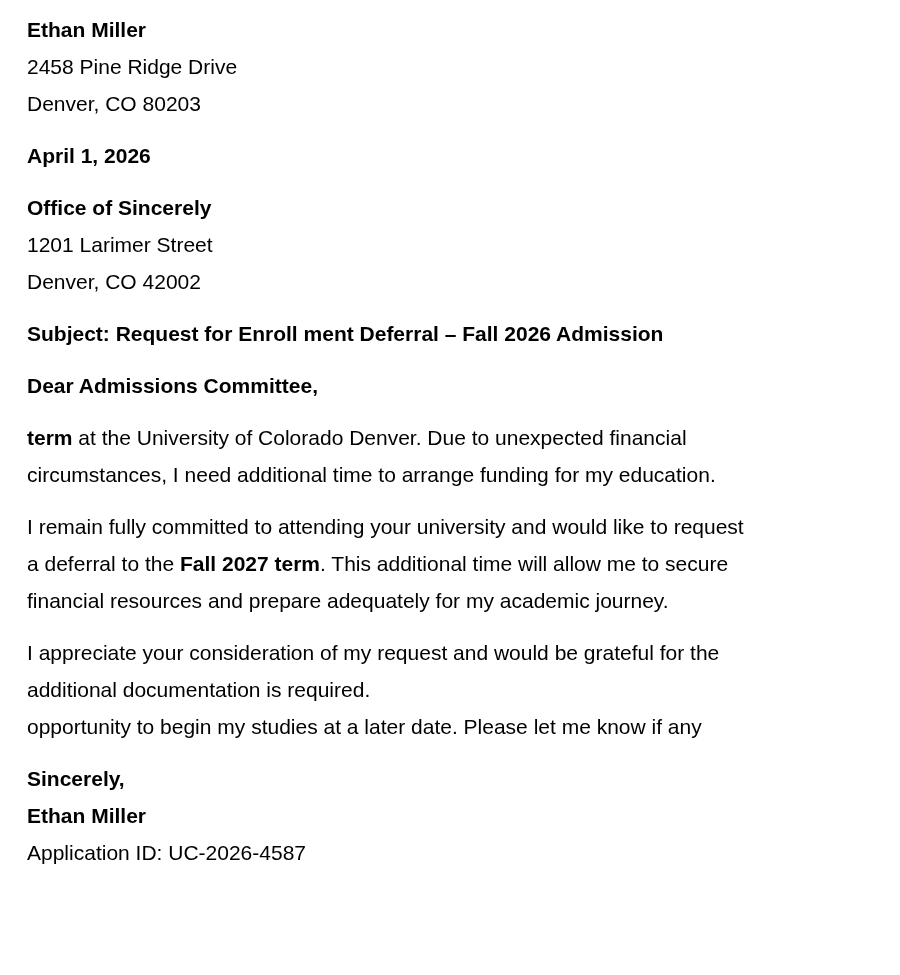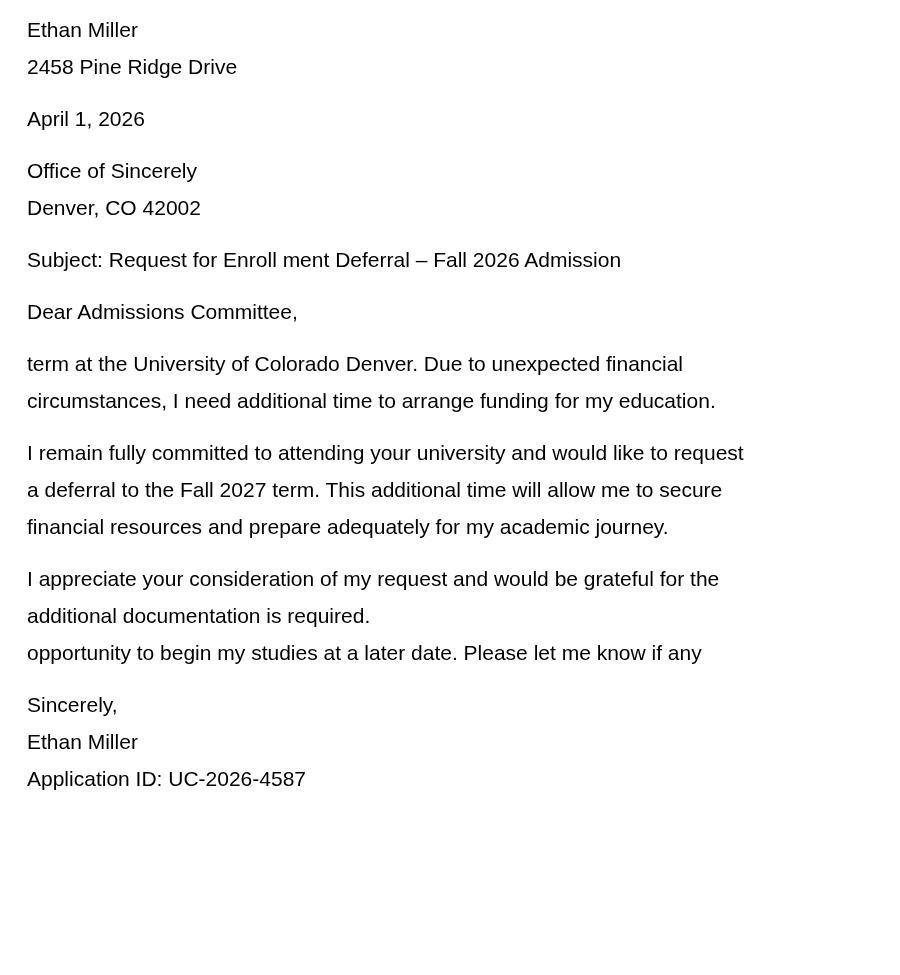--- a/index.html
+++ b/index.html
@@ -21,39 +21,41 @@
   }
   .block {
     margin: 0 0 15px 0;
   }
   .line {
     display: block;
     line-height: 37px;
     white-space: nowrap;
   }
   .b {
-    font-weight: 400;
+    font-weight: 700;
   }
 </style>
 </head>
 <body>
 
 <div class="page">
 
   <div class="block">
     <span class="line b">Ethan Miller</span>
     <span class="line">2458 Pine Ridge Drive</span>
+    <span class="line">Denver, CO 80203</span>
   </div>
 
   <div class="block">
     <span class="line b">April 1, 2026</span>
   </div>
 
   <div class="block">
     <span class="line b">Office of Sincerely</span>
+    <span class="line">1201 Larimer Street</span>
     <span class="line">Denver, CO 42002</span>
   </div>
 
   <div class="block">
     <span class="line b">Subject: Request for Enroll ment Deferral – Fall 2026 Admission</span>
   </div>
 
   <div class="block">
     <span class="line b">Dear Admissions Committee,</span>
   </div>

